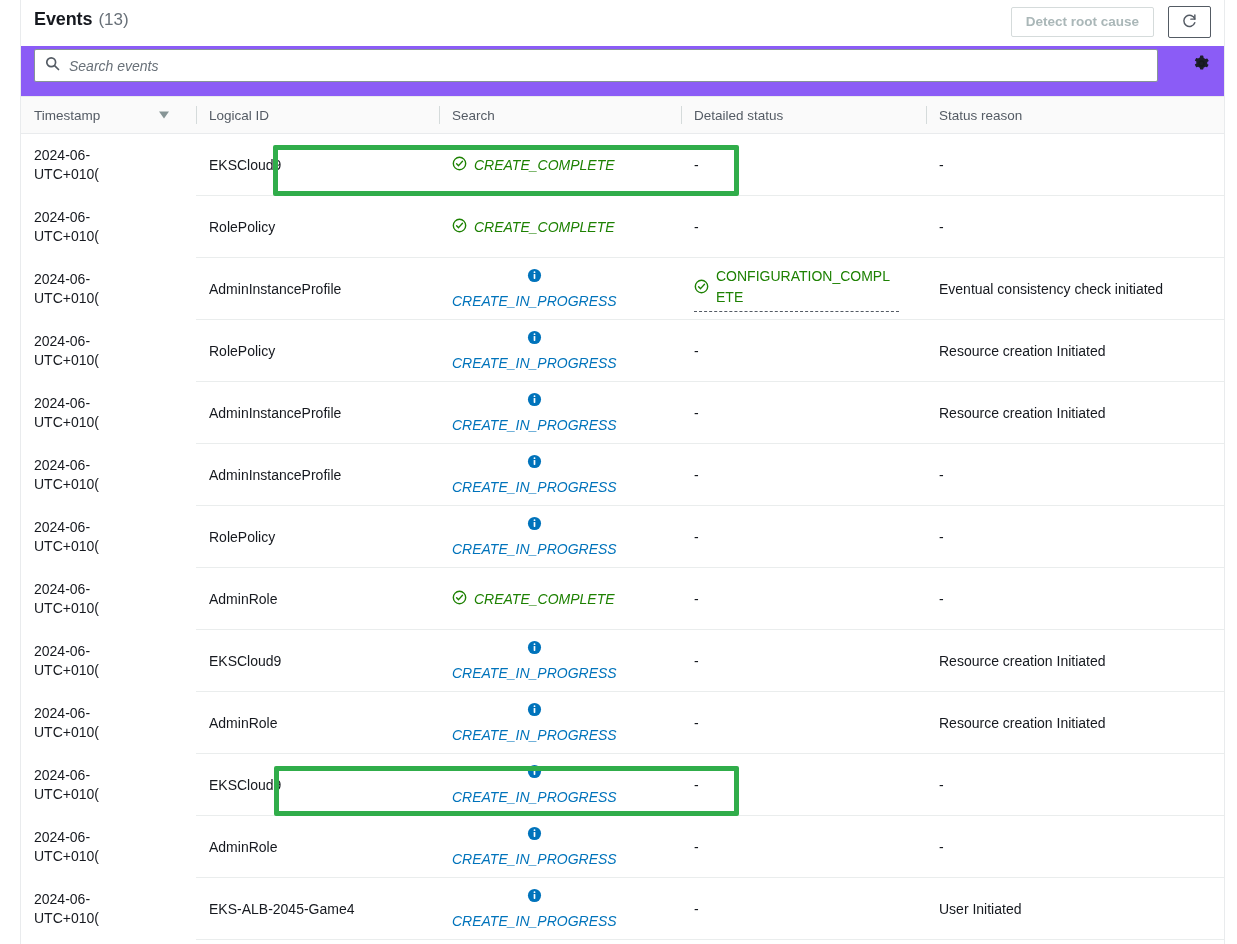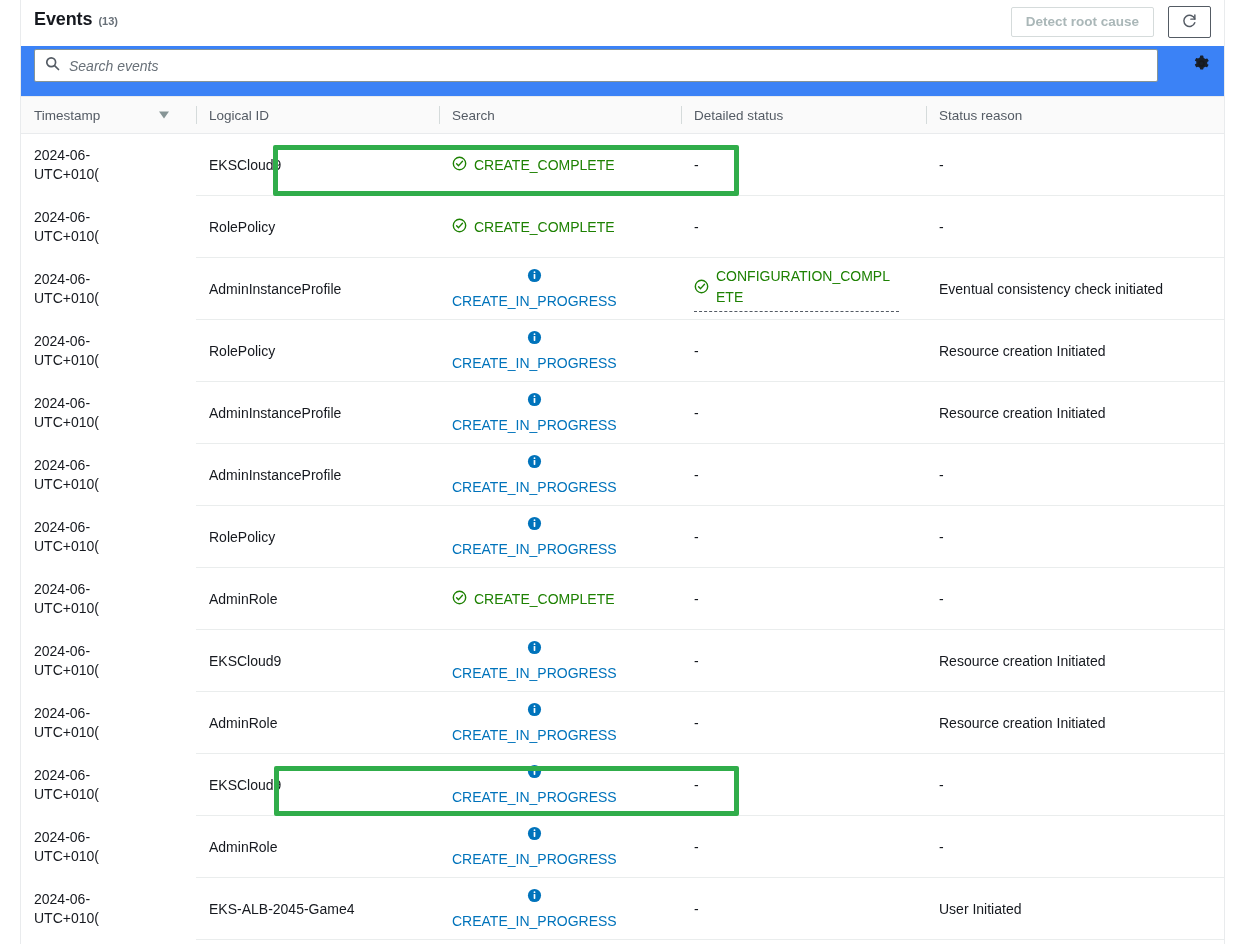--- a/index.html
+++ b/index.html
@@ -44,22 +44,22 @@
     align-items: baseline;
     gap: 6px;
   }
   .title-main {
     font-size: 18px;
     font-weight: bold;
     color: #16191f;
     letter-spacing: -0.1px;
   }
   .title-count {
-    font-size: 11px;
-    font-weight: bold;
+    font-size: 17px;
+    font-weight: normal;
     color: #687078;
   }
   .header-actions {
     position: absolute;
     right: 13px;
     top: 6px;
     display: flex;
     align-items: center;
     gap: 14px;
   }
@@ -87,21 +87,21 @@
     align-items: center;
     justify-content: center;
     cursor: pointer;
     padding: 0;
   }
 
   
   .search-row {
     position: relative;
     height: 50px;
-    background: #3b82f6;
+    background: #8b5cf6;
   }
   .search-box {
     position: absolute;
     left: 13px;
     top: 3px;
     width: 1124px;
     height: 33px;
     border: 1px solid #879596;
     border-radius: 2px;
     background: #ffffff;
@@ -194,21 +194,21 @@
   .ts-line {
     display: block;
     line-height: 19px;
     font-size: 14px;
     color: #16191f;
     white-space: nowrap;
     overflow: hidden;
     width: 162px;
   }
 
-  .status-cell { white-space: nowrap; }
+  .status-cell { white-space: nowrap; font-style: italic; }
   .status-inline {
     display: inline-flex;
     align-items: center;
     gap: 7px;
     font-size: 14px;
     white-space: nowrap;
   }
   .status-ok   { color: #1d8102; }
   .status-prog { color: #0073bb; flex-direction: column; }
 

